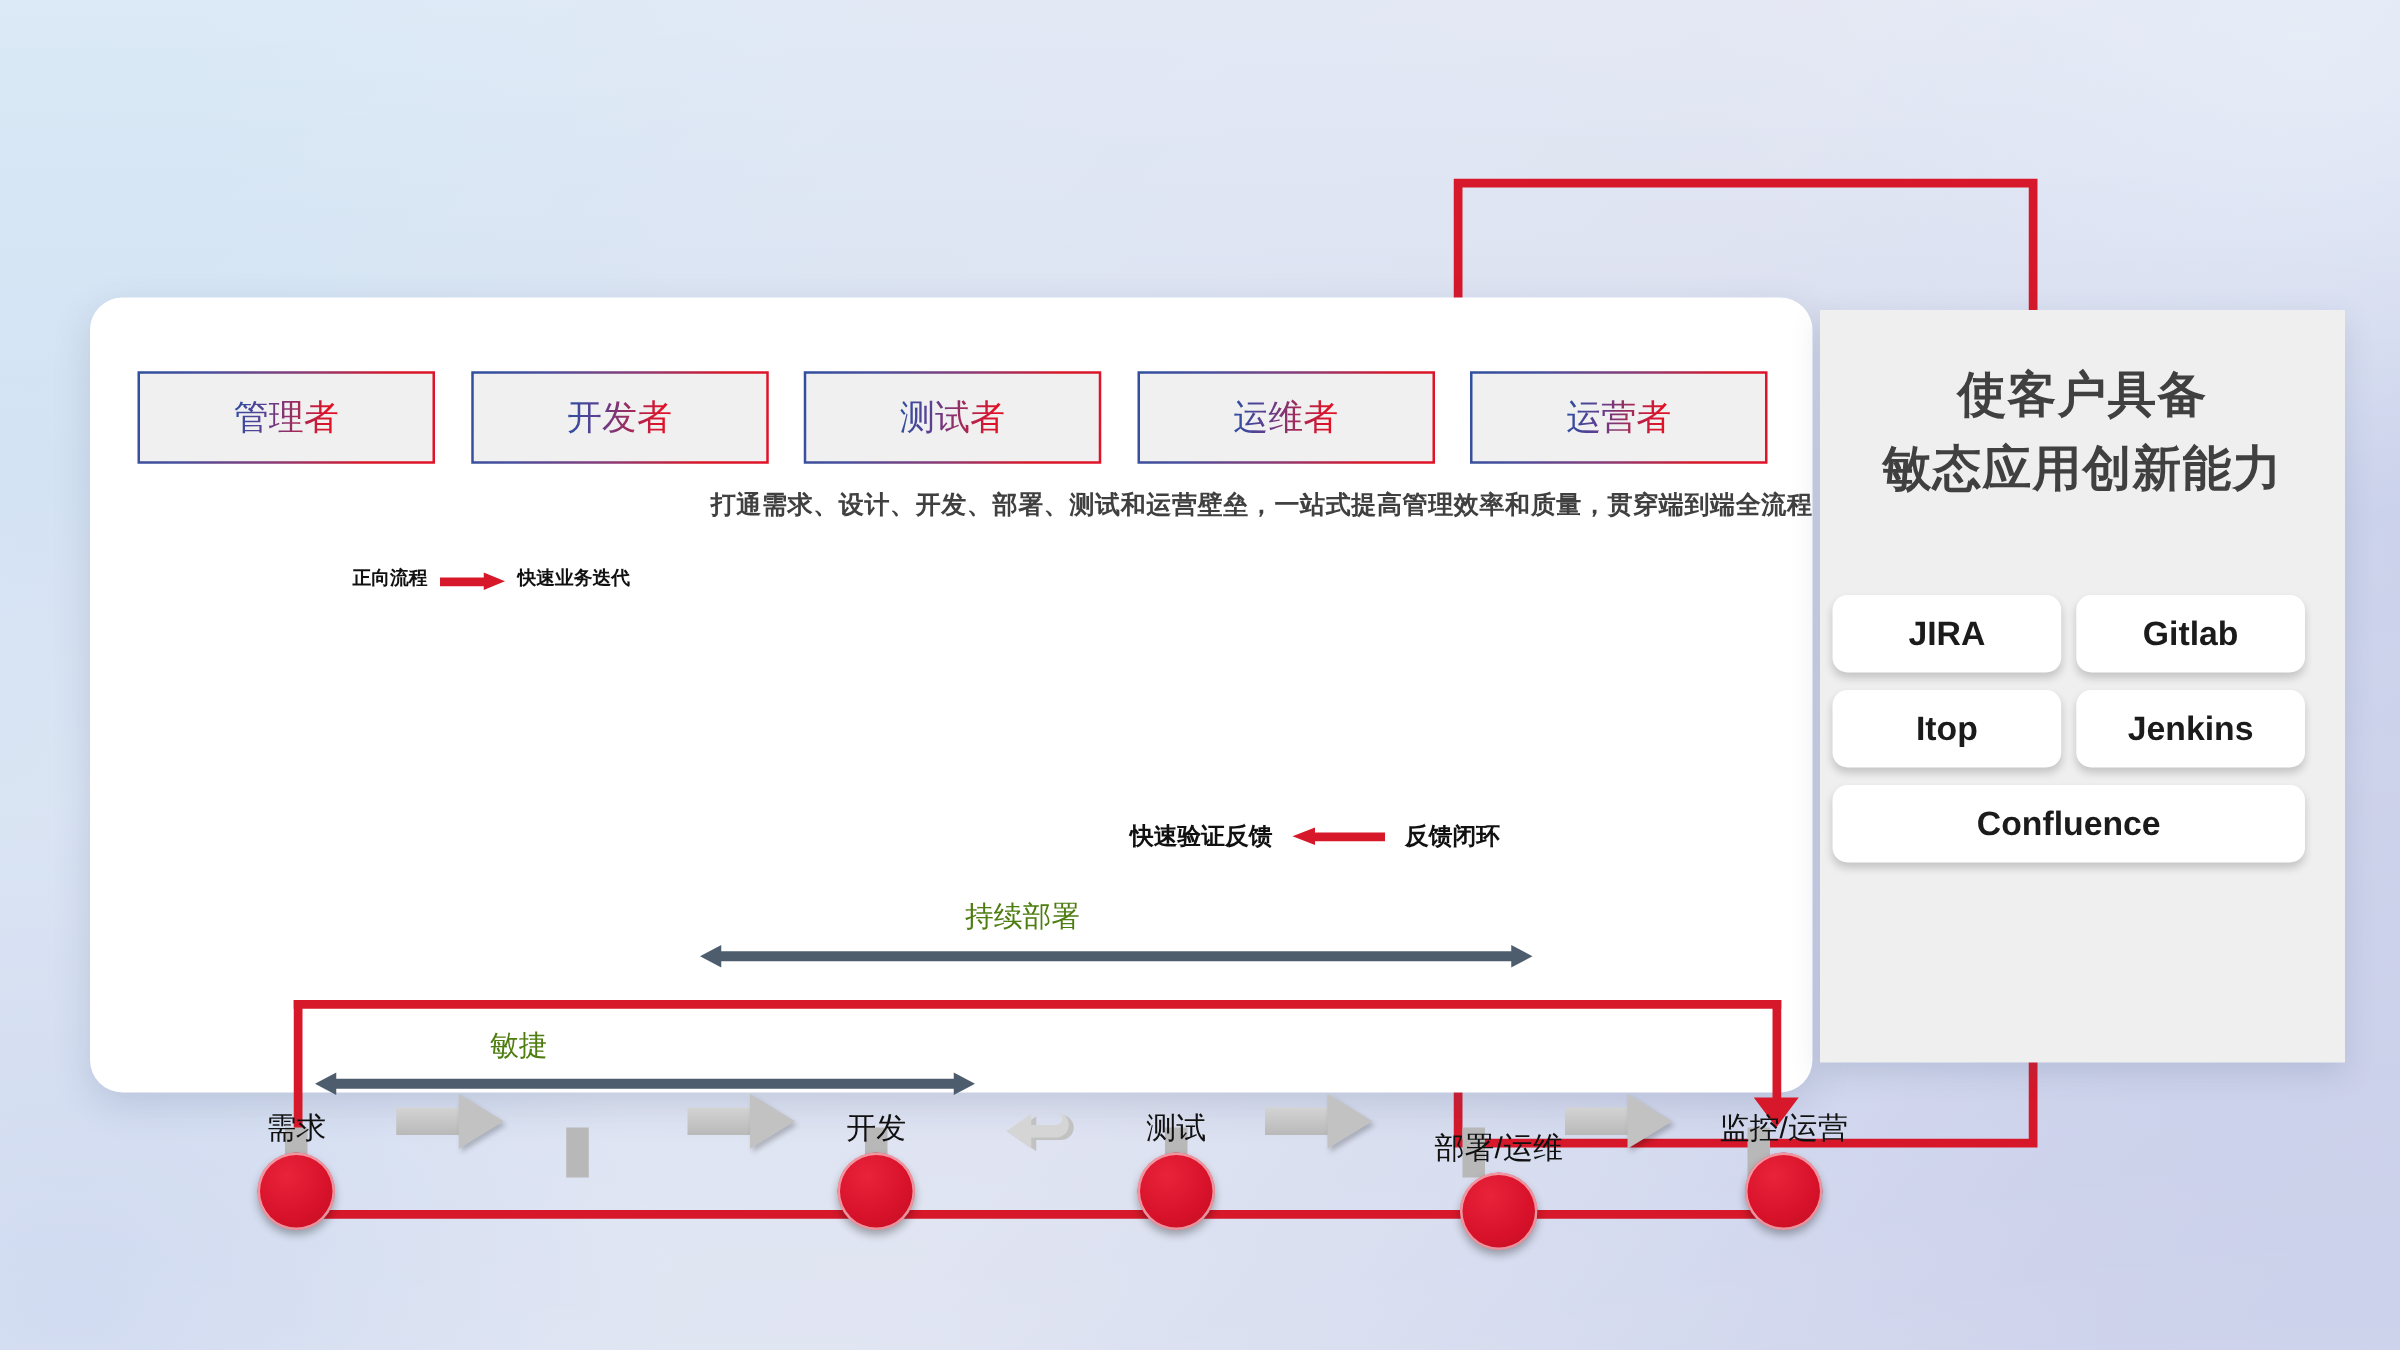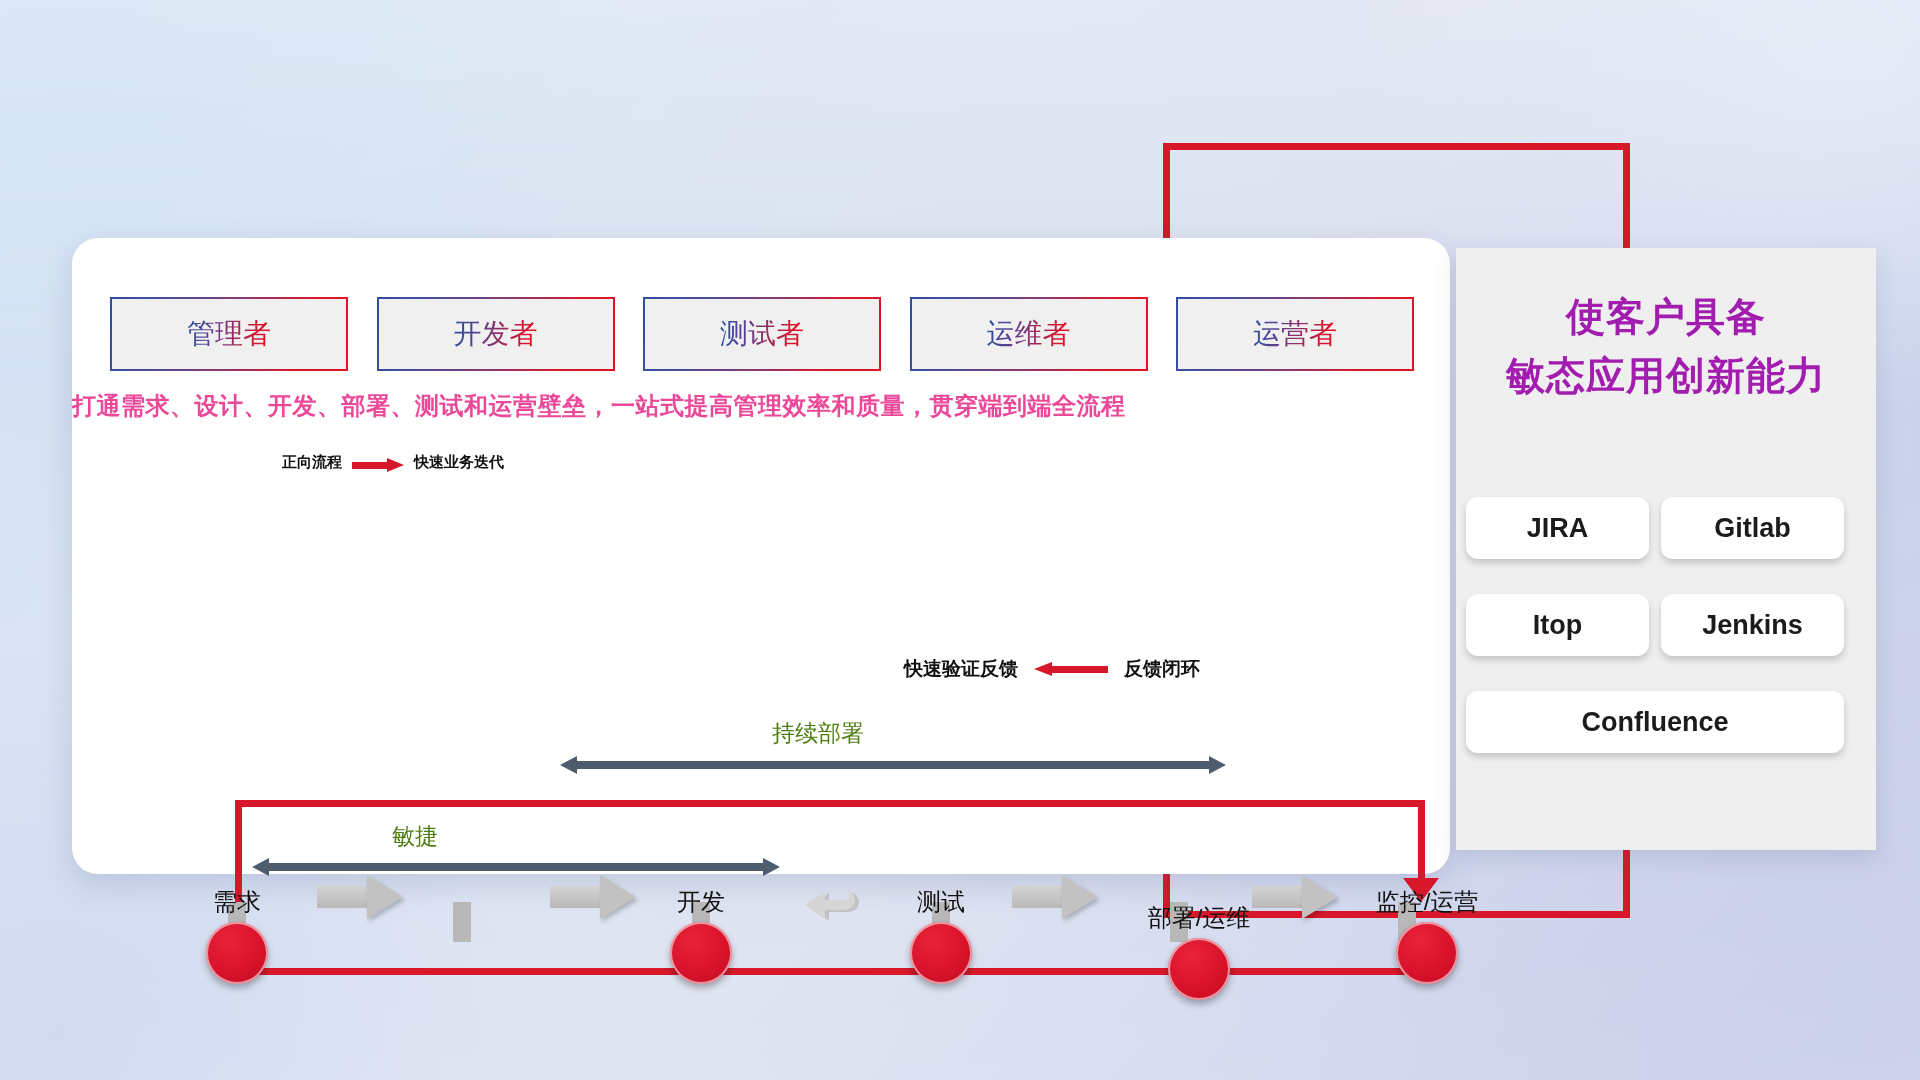--- a/index.html
+++ b/index.html
@@ -62,22 +62,22 @@
     font-size:28px;font-weight:400;
     font-family:"Liberation Sans","DejaVu Sans",sans-serif;
     background:linear-gradient(96deg,#2b4fa0 0%,#5b3f92 30%,#a22a58 60%,#e01228 88%);
     -webkit-background-clip:text;background-clip:text;
     color:transparent;-webkit-text-fill-color:transparent;
     white-space:nowrap;
   }
 
   
   #desc{
-    position:absolute;left:0;top:152px;width:100%;text-align:left;
-    font-size:24px;font-weight:bold;color:#ec4899;letter-spacing:.5px;
+    position:absolute;left:0;top:152px;width:100%;text-align:right;
+    font-size:20px;font-weight:bold;color:#404040;letter-spacing:.5px;
     font-family:"Liberation Sans","DejaVu Sans",sans-serif;
   }
 
   
   #legend-forward{
     position:absolute;left:210px;top:215px;
     display:flex;align-items:flex-end;gap:10px;
     font-size:15px;font-weight:bold;color:#111;white-space:nowrap;
   }
   .redarrow-r{width:52px;height:14px;position:relative;flex:0 0 auto;}
@@ -137,32 +137,31 @@
   }
 
   
   #panel{
     position:absolute;left:1456px;top:248px;width:420px;height:602px;
     background:#efefef;
     box-shadow:0 8px 22px rgba(60,80,120,.16);
   }
   #panel-title{
     position:absolute;left:0;top:40px;width:100%;text-align:center;
-    color:#a21caf;font-weight:bold;line-height:1.5;
+    color:#404040;font-weight:bold;line-height:1.5;
     font-size:39px;letter-spacing:1px;
   }
   #panel-title .l2{font-size:39px;}
   #chips{position:absolute;left:10px;top:228px;width:400px;
     display:flex;flex-wrap:wrap;gap:14px 12px;}
   .chip{
     height:62px;background:#fff;border-radius:12px;
     display:flex;align-items:center;justify-content:center;
     font-size:27px;font-weight:bold;color:#1b1b1b;
     box-shadow:0 4px 7px rgba(0,0,0,.18);
-    margin-top:21px;
   }
   .chip.half{width:183px;}
   .chip.full{width:378px;}
 </style>
 </head>
 <body>
 
 <div id="bg"></div>
 
 <div id="redframe"></div>

